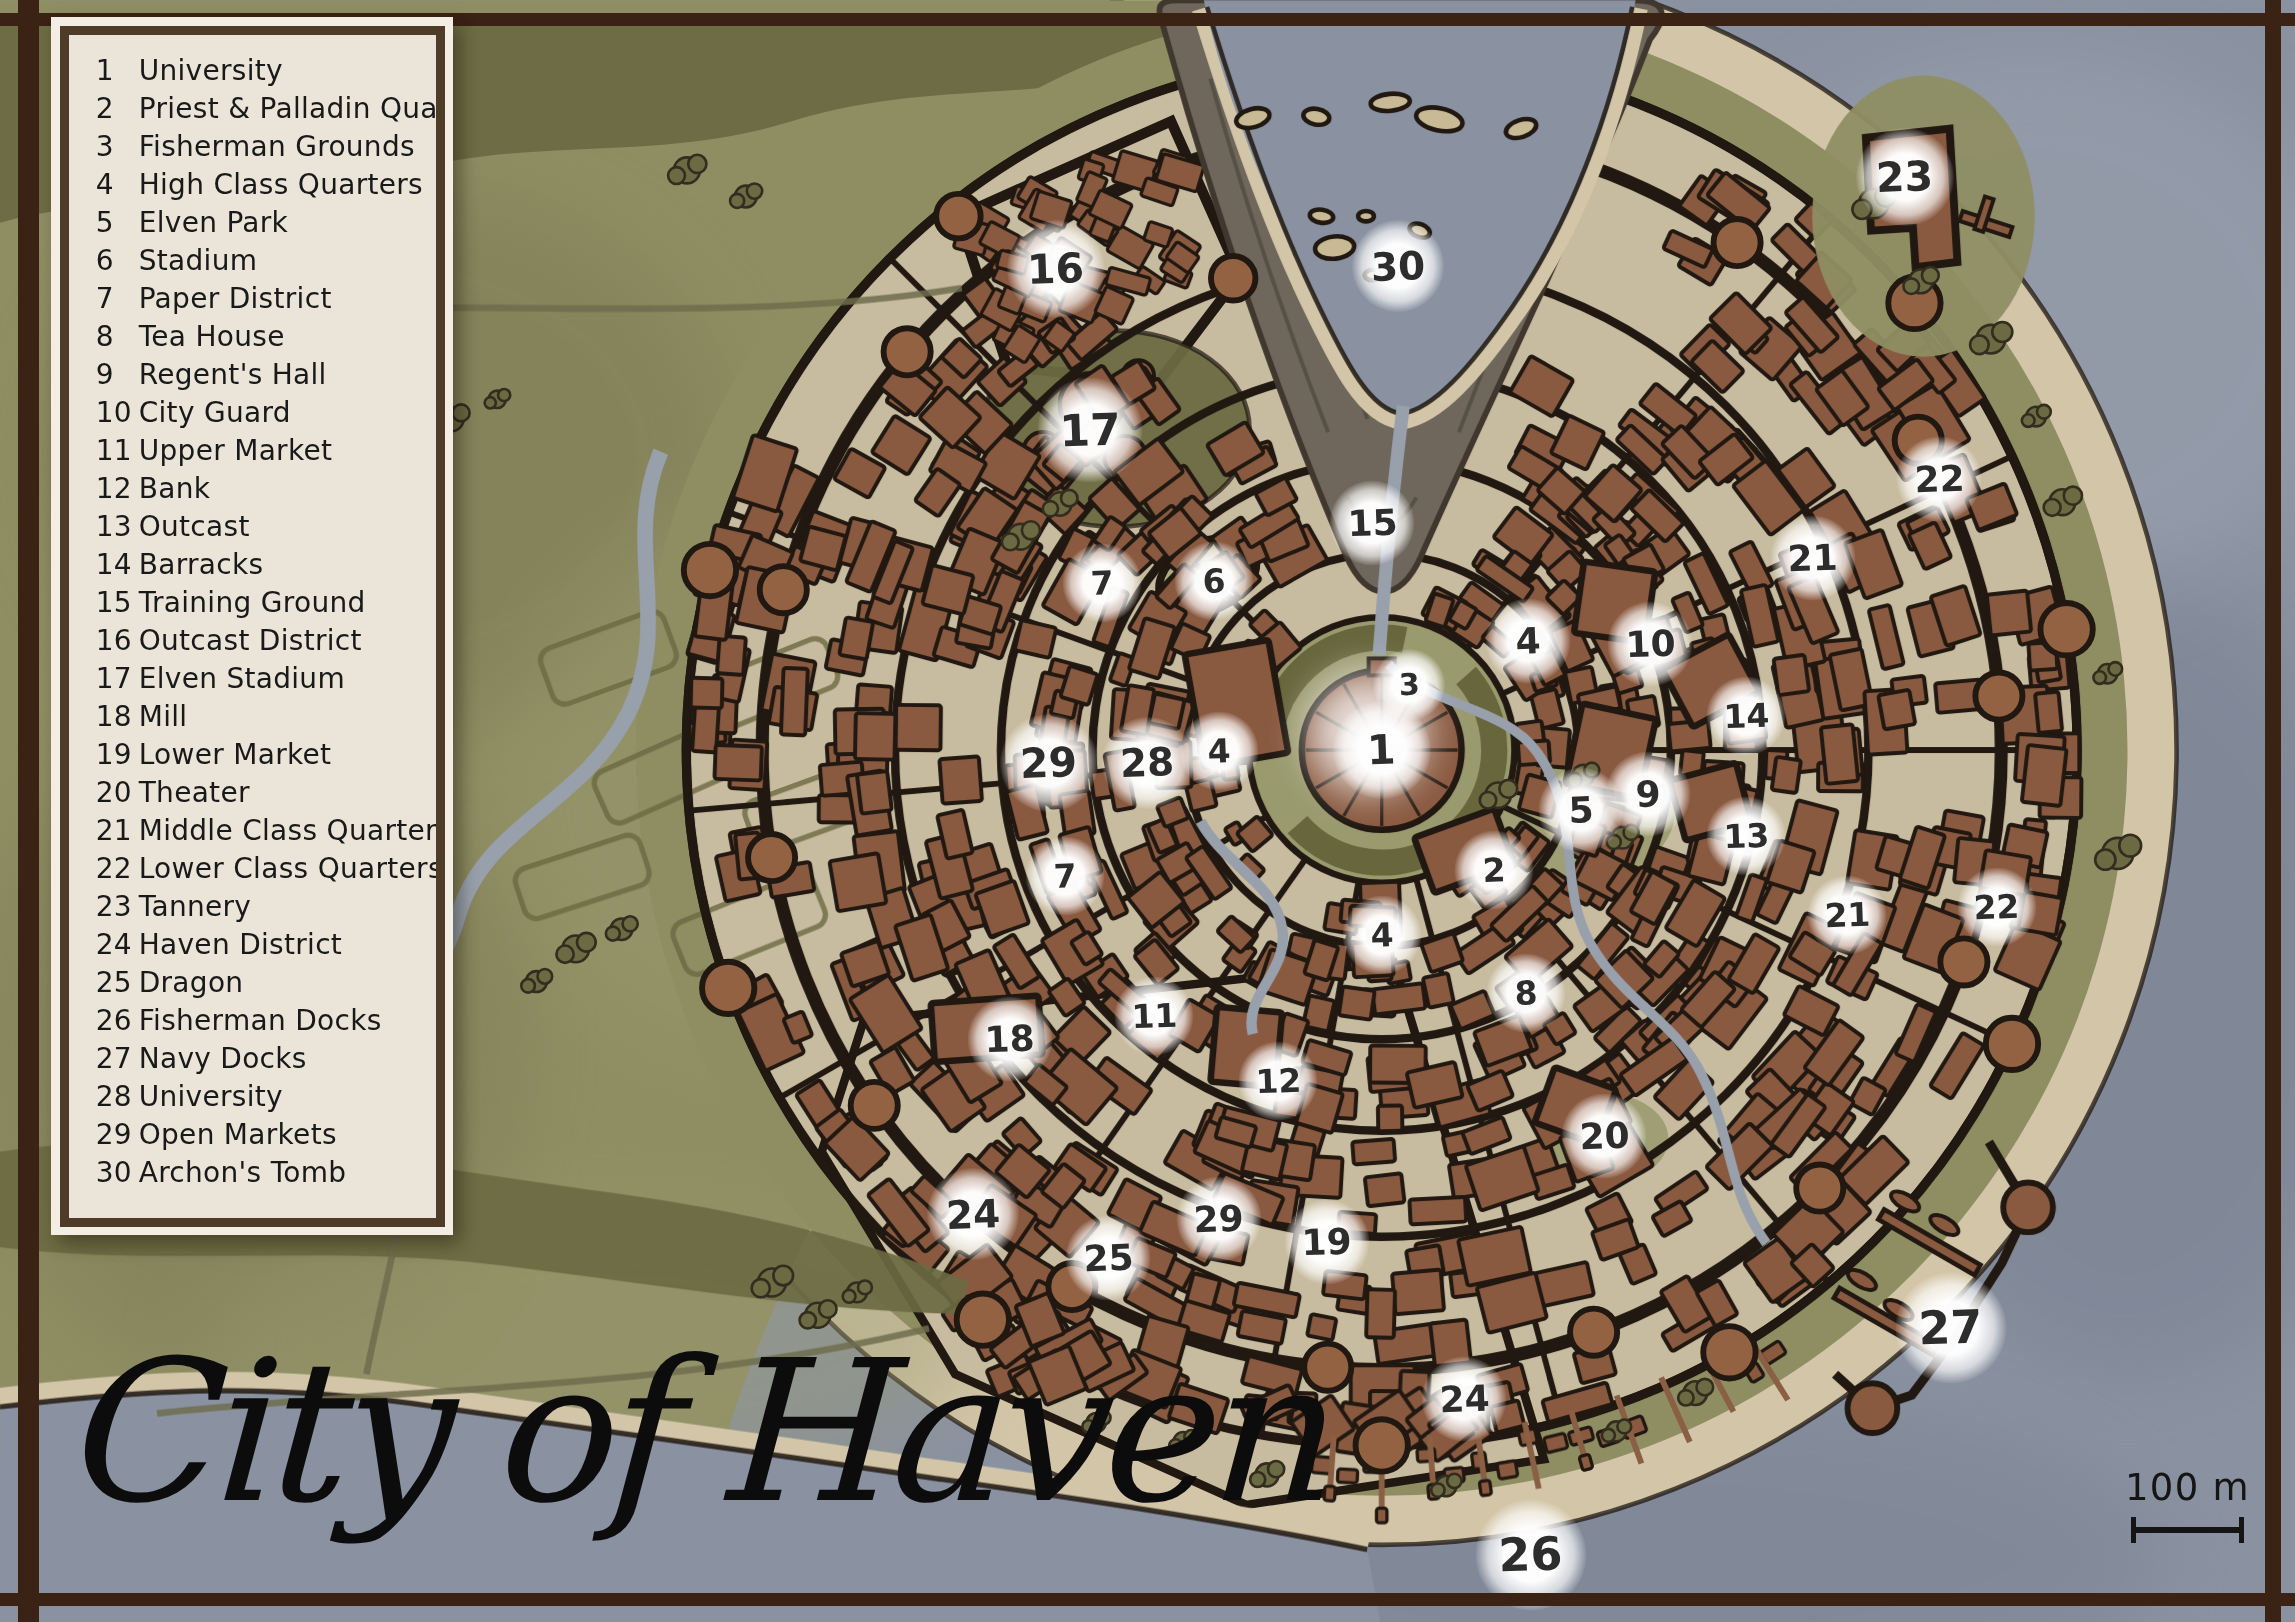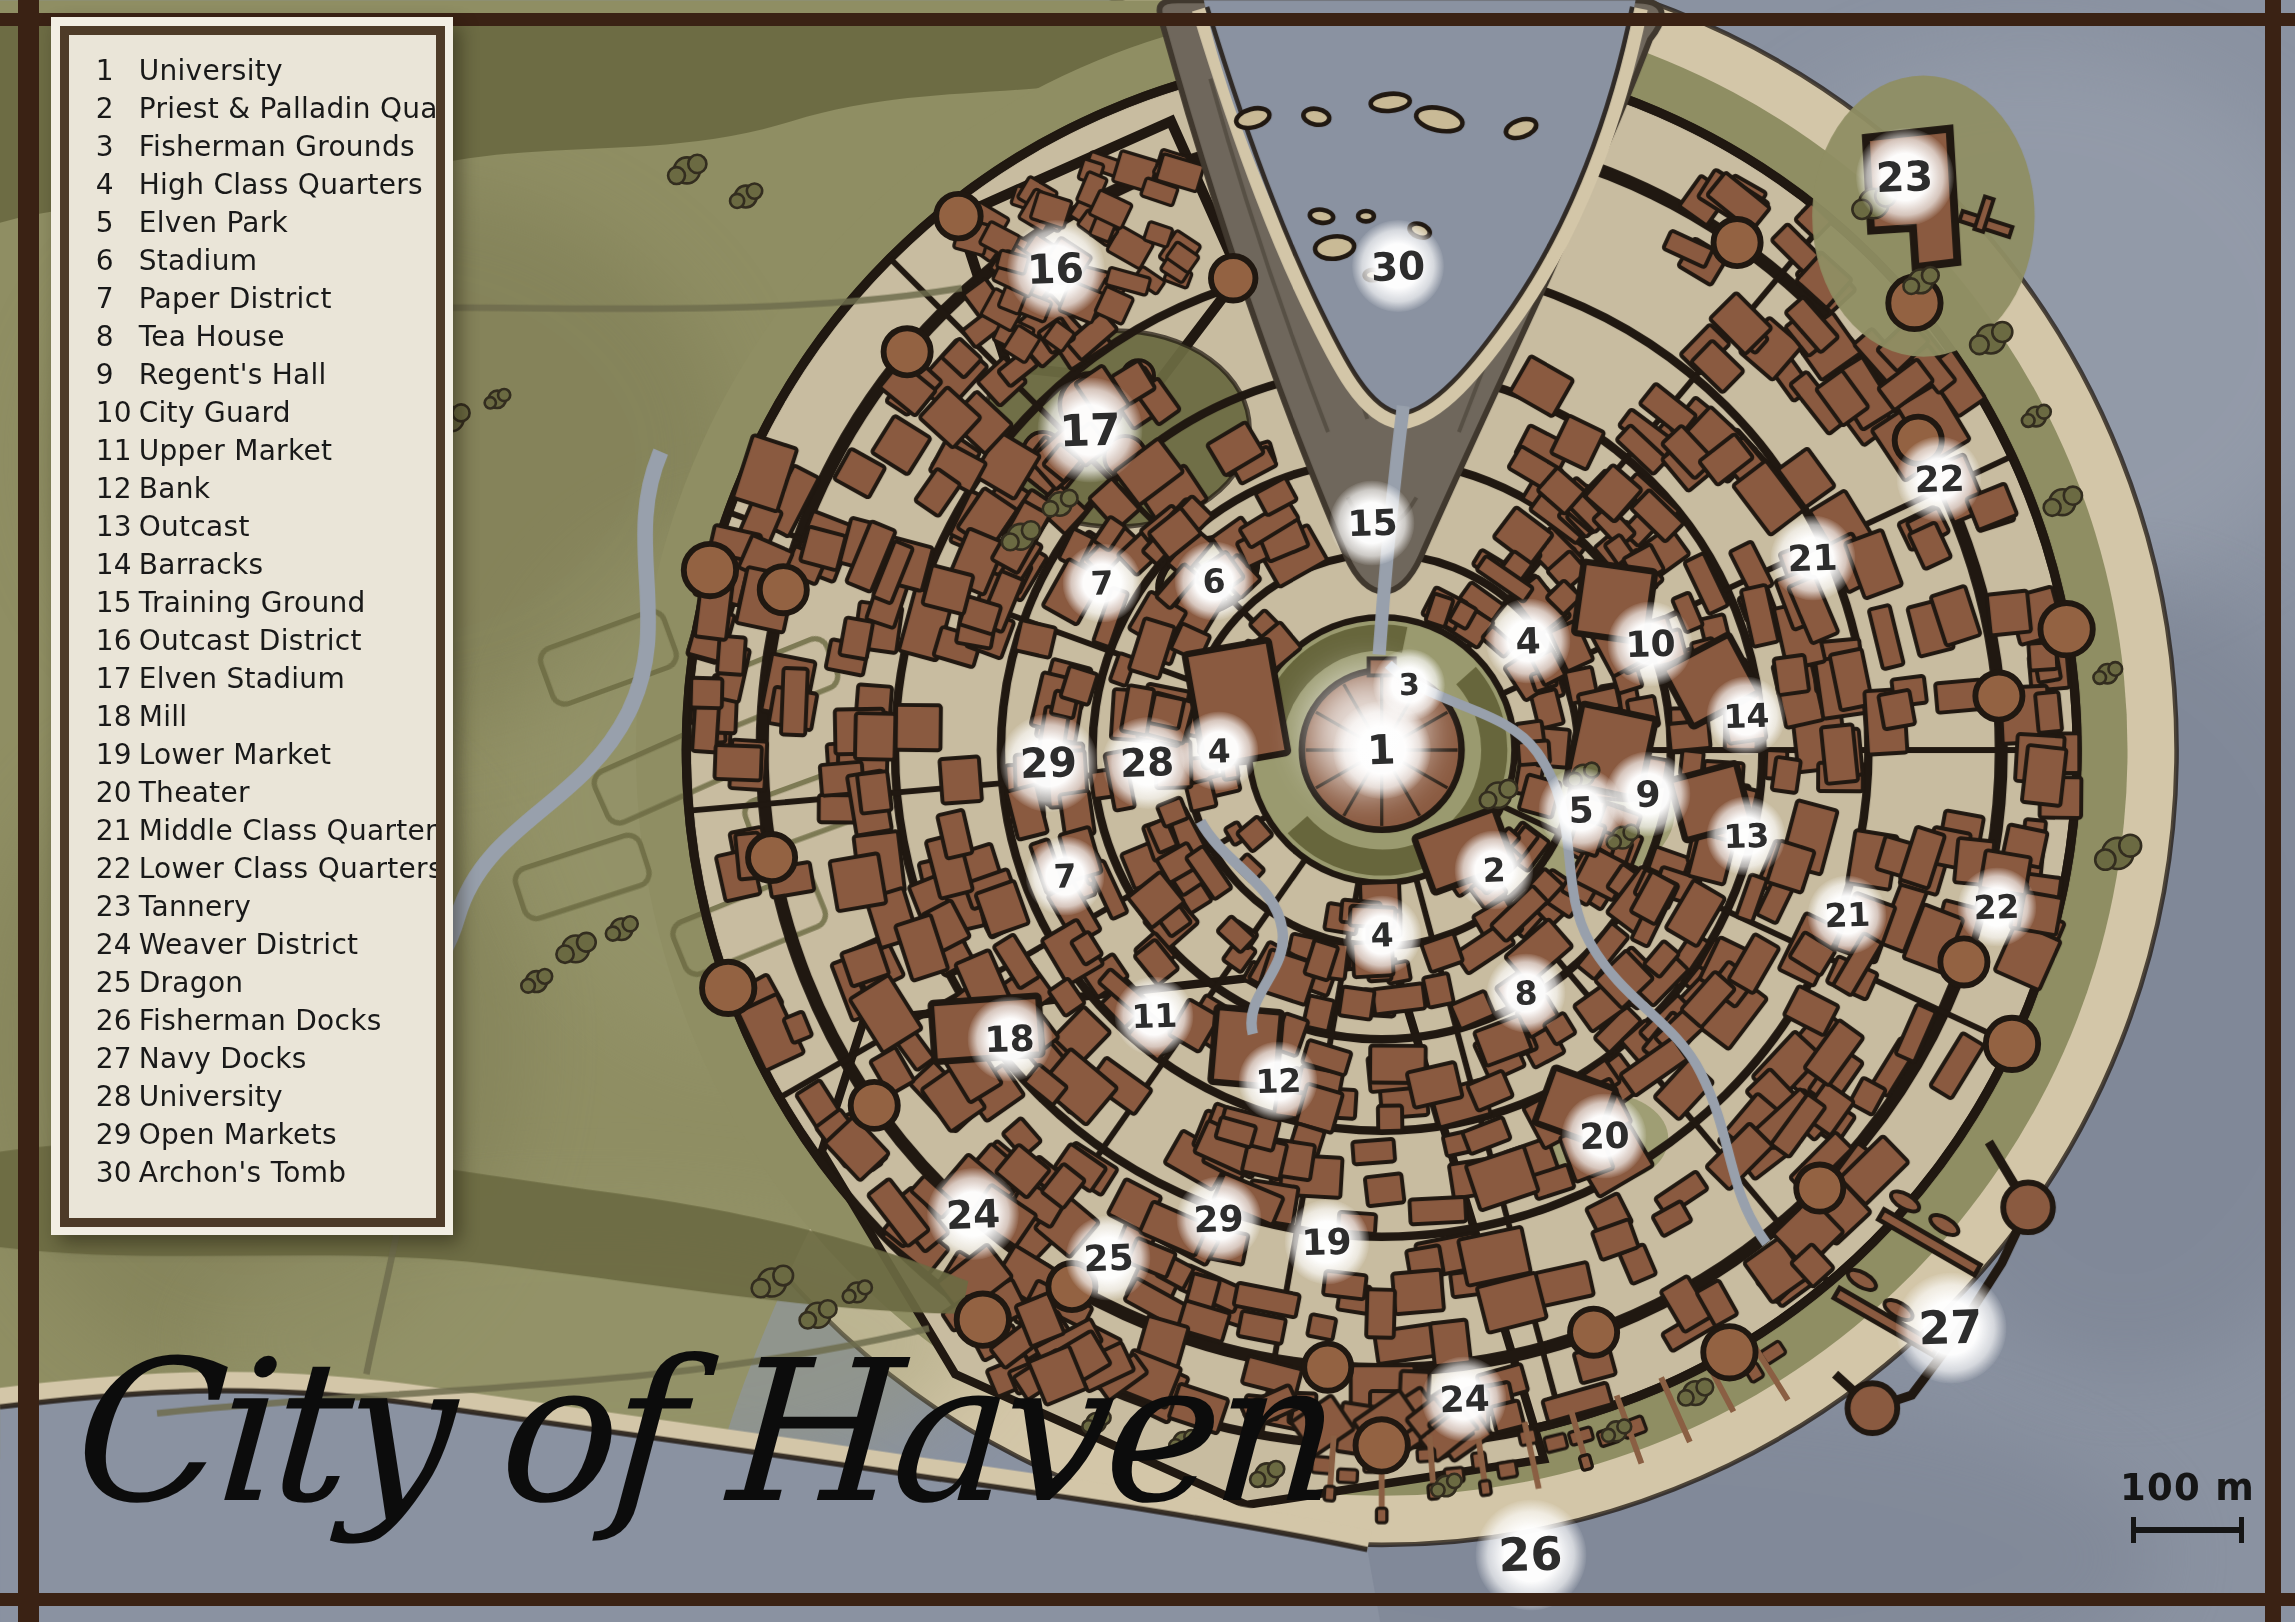--- a/index.html
+++ b/index.html
@@ -30,21 +30,21 @@
 
   
   #map-title{position:absolute;left:77px;top:1334px;z-index:30;
       font-family:"DejaVu Serif",serif;font-style:italic;font-weight:400;
       font-size:196px;line-height:196px;letter-spacing:-7.9px;color:#0c0c0c;
       white-space:nowrap;transform:skewX(-4deg);}
 
   
   #scalebar{position:absolute;left:2119px;top:1466px;width:137px;z-index:45;
       text-align:center;color:#151515;}
-  #scale-label{font-size:37px;font-weight:700;letter-spacing:1.3px;text-align:center;}
+  #scale-label{font-size:37px;font-weight:400;letter-spacing:1.3px;text-align:center;}
   #scale-line{position:relative;height:26px;margin:7.9px 11.8px 0 11.8px;
       border-left:5.2px solid #151515;border-right:5.2px solid #151515;}
   #scale-line::before{content:"";position:absolute;left:0;right:0;top:10.5px;height:5.9px;
       background:#151515;}
 
   
   #markers{position:absolute;inset:0;z-index:25;}
   .marker{position:absolute;transform:translate(-50%,-50%);
       display:flex;align-items:center;justify-content:center;
       background:radial-gradient(circle,rgba(255,255,255,.98) 0 34%,
@@ -1408,21 +1408,21 @@
           <li>
             <span class="lnum">22</span>
             <span class="llabel">Lower Class Quarters</span>
           </li>
           <li>
             <span class="lnum">23</span>
             <span class="llabel">Tannery</span>
           </li>
           <li>
             <span class="lnum">24</span>
-            <span class="llabel">Weaver District</span>
+            <span class="llabel">Haven District</span>
           </li>
           <li>
             <span class="lnum">25</span>
             <span class="llabel">Dragon</span>
           </li>
           <li>
             <span class="lnum">26</span>
             <span class="llabel">Fisherman Docks</span>
           </li>
           <li>

